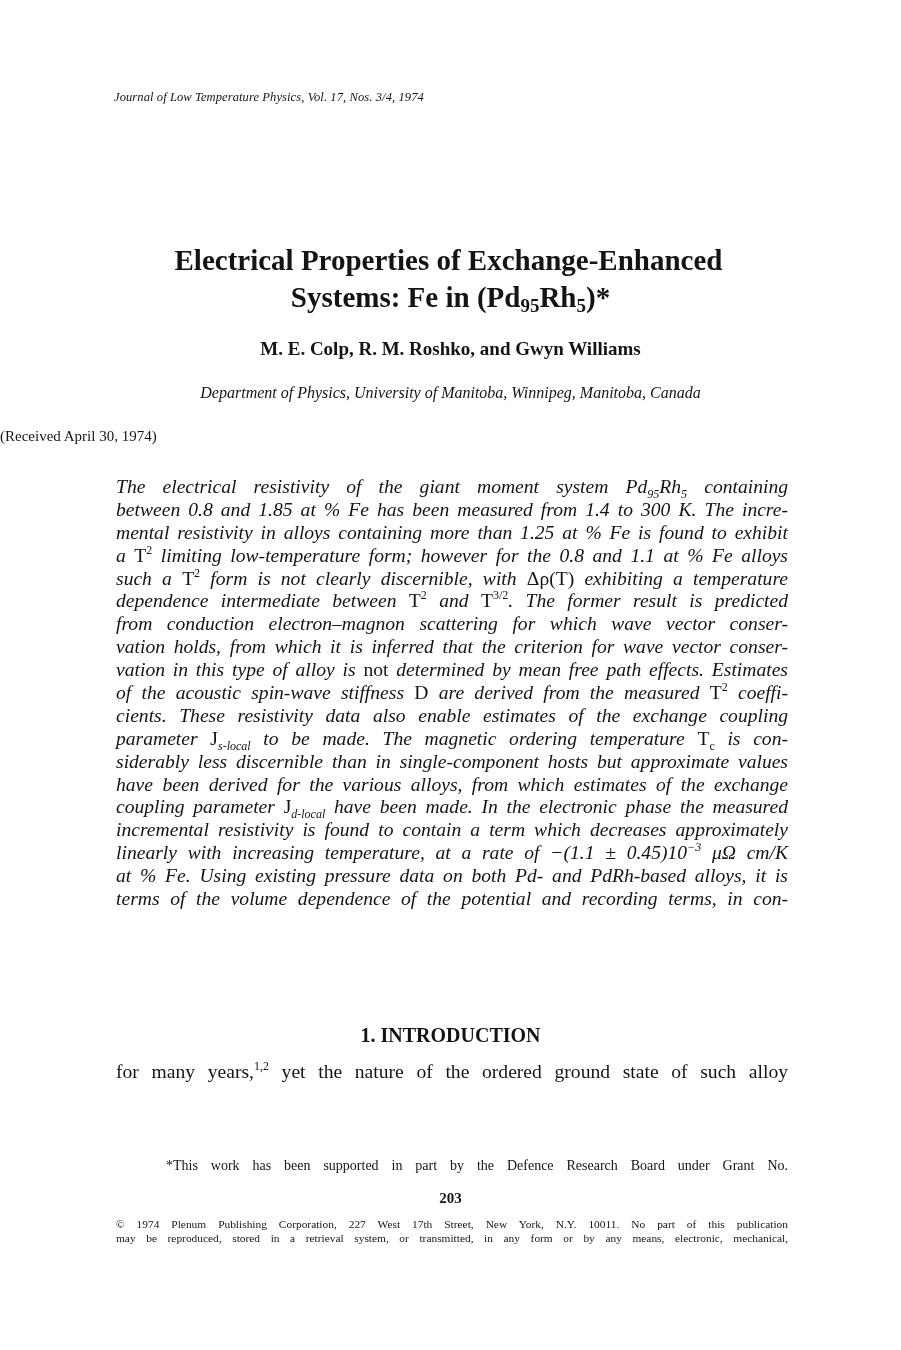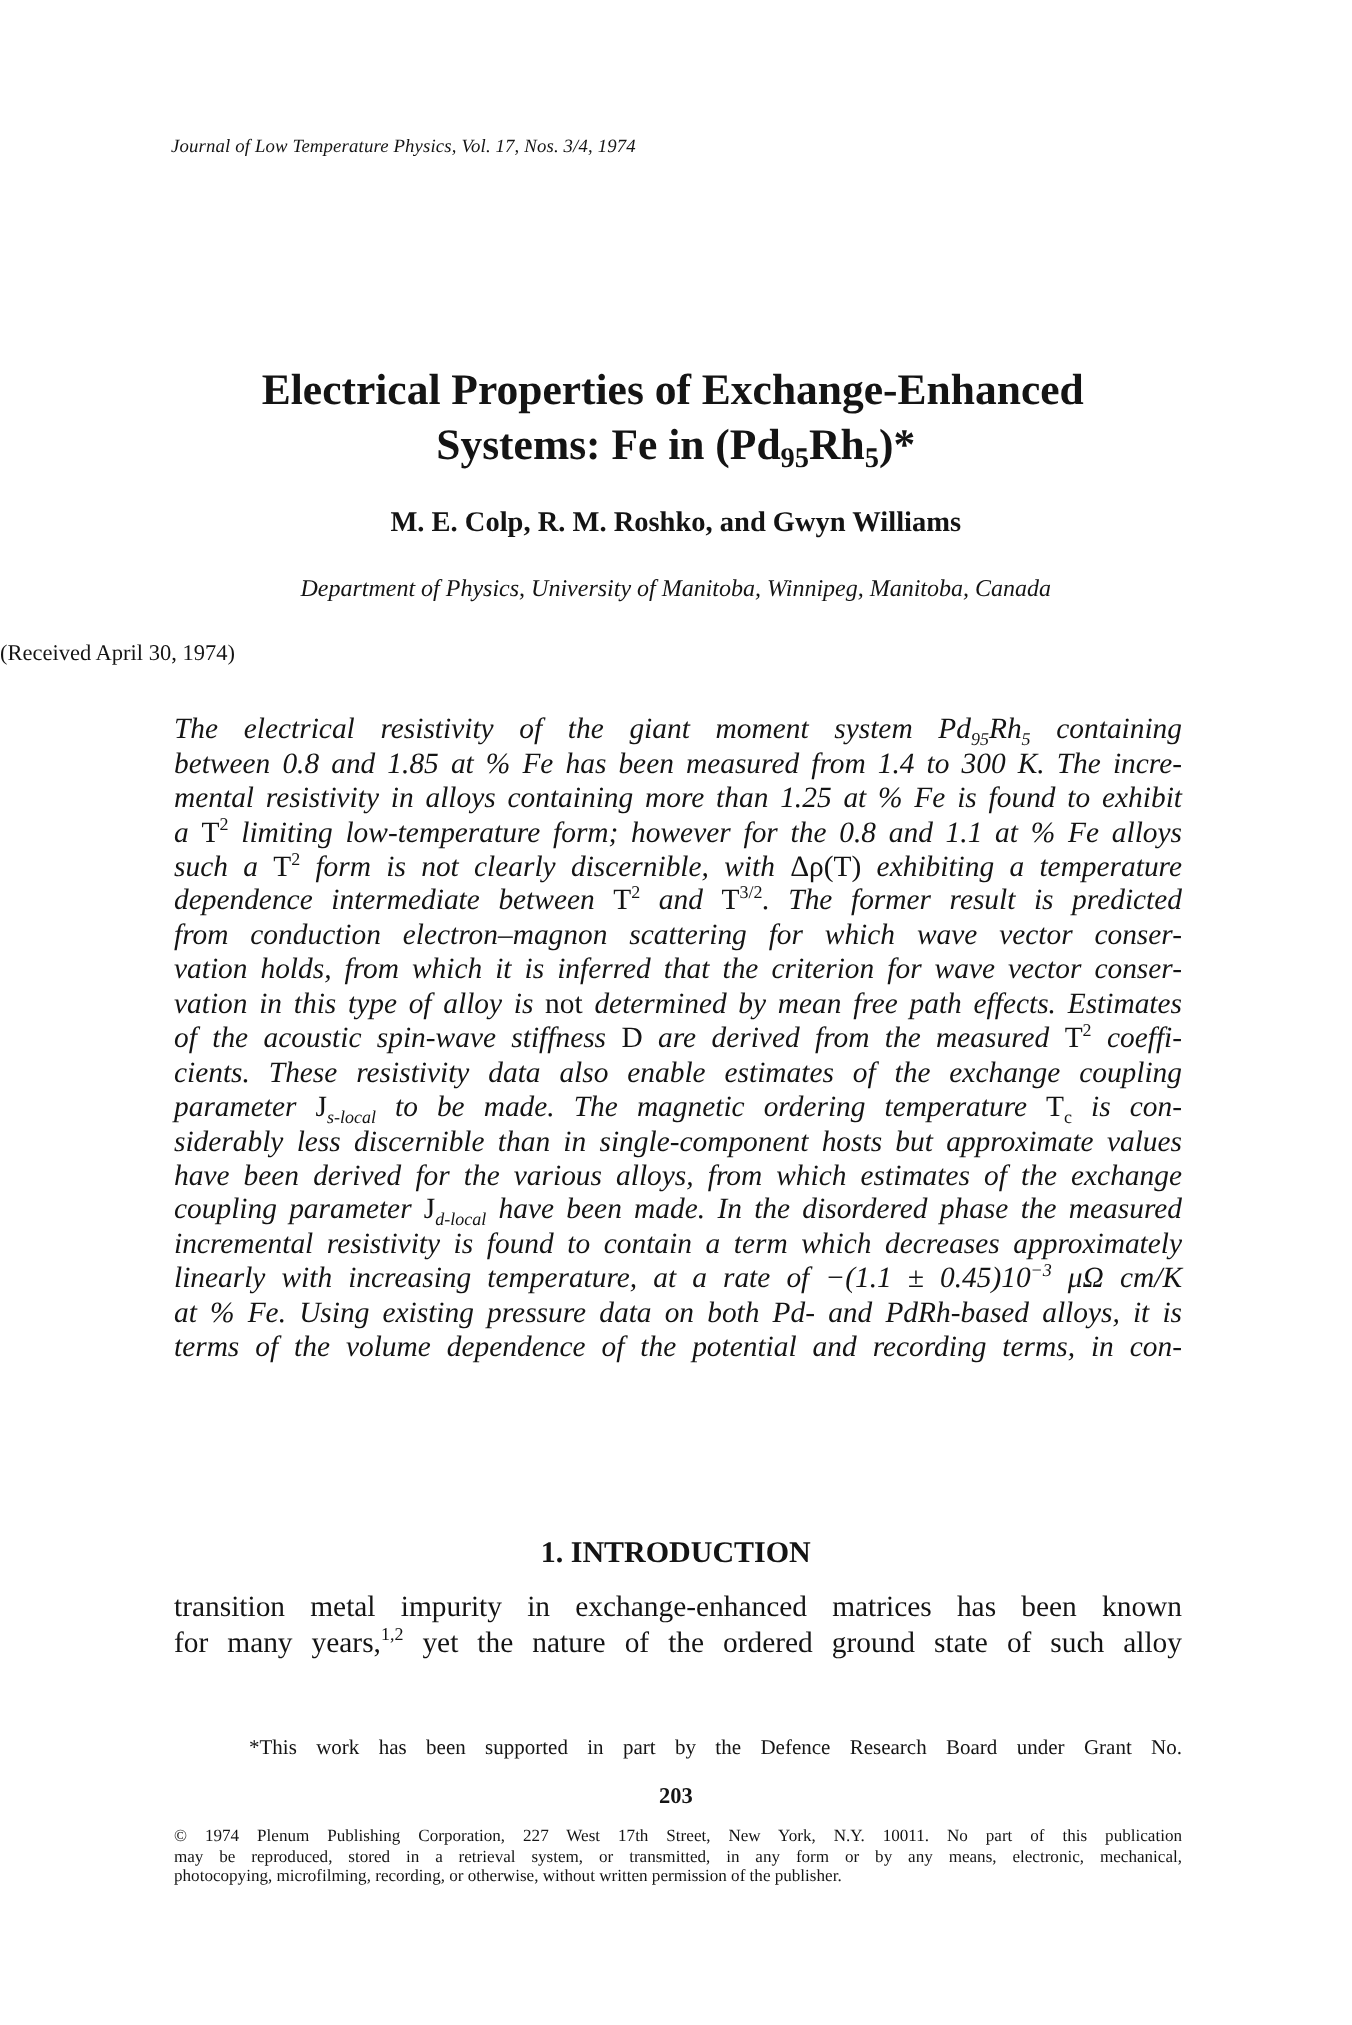--- a/index.html
+++ b/index.html
@@ -50,37 +50,35 @@
   <span class="line"><span>such a </span><span class="up">T</span><sup class="s up">2</sup><span> form is not clearly discernible, with </span><span class="up">Δρ(T)</span><span> exhibiting a temperature</span></span>
   <span class="line"><span>dependence intermediate between </span><span class="up">T</span><sup class="s up">2</sup><span> and </span><span class="up">T</span><sup class="s up">3/2</sup><span>. The former result is predicted</span></span>
   <span class="line">from conduction electron–magnon scattering for which wave vector conser-</span>
   <span class="line">vation holds, from which it is inferred that the criterion for wave vector conser-</span>
   <span class="line"><span>vation in this type of alloy is </span><span class="up">not</span><span> determined by mean free path effects. Estimates</span></span>
   <span class="line"><span>of the acoustic spin-wave stiffness </span><span class="up">D</span><span> are derived from the measured </span><span class="up">T</span><sup class="s up">2</sup><span> coeffi-</span></span>
   <span class="line">cients. These resistivity data also enable estimates of the exchange coupling</span>
   <span class="line"><span>parameter </span><span class="up">J</span><sub class="s">s-local</sub><span> to be made. The magnetic ordering temperature </span><span class="up">T</span><sub class="s up">c</sub><span> is con-</span></span>
   <span class="line">siderably less discernible than in single-component hosts but approximate values</span>
   <span class="line">have been derived for the various alloys, from which estimates of the exchange</span>
-  <span class="line"><span>coupling parameter </span><span class="up">J</span><sub class="s">d-local</sub><span> have been made. In the disordered phase the measured</span></span>
+  <span class="line"><span>coupling parameter </span><span class="up">J</span><sub class="s">d-local</sub><span> have been made. In the electronic phase the measured</span></span>
   <span class="line">incremental resistivity is found to contain a term which decreases approximately</span>
   <span class="line"><span>linearly with increasing temperature, at a rate of −(1.1 ± 0.45)10</span><sup class="s">−3</sup><span> μΩ cm/K</span></span>
   <span class="line">at % Fe. Using existing pressure data on both Pd- and PdRh-based alloys, it is</span>
   <span class="line">terms of the volume dependence of the potential and recording terms, in con-</span>
 </div>
 
 <div class="abs section">1. INTRODUCTION</div>
 
 <div class="abs intro">
-  <span class="line">transition metal impurity in exchange-enhanced matrices has been known</span>
   <span class="line"><span>for many years,</span><sup class="s">1,2</sup><span> yet the nature of the ordered ground state of such alloy</span></span>
 </div>
 
 <div class="abs footnote">
   <span class="line">*This work has been supported in part by the Defence Research Board under Grant No.</span>
 </div>
 
 <div class="abs pagenum">203</div>
 
 <div class="abs copyright">
   <span class="line">© 1974 Plenum Publishing Corporation, 227 West 17th Street, New York, N.Y. 10011. No part of this publication</span>
   <span class="line">may be reproduced, stored in a retrieval system, or transmitted, in any form or by any means, electronic, mechanical,</span>
-  <span class="line last">photocopying, microfilming, recording, or otherwise, without written permission of the publisher.</span>
 </div>
 
 </body></html>

